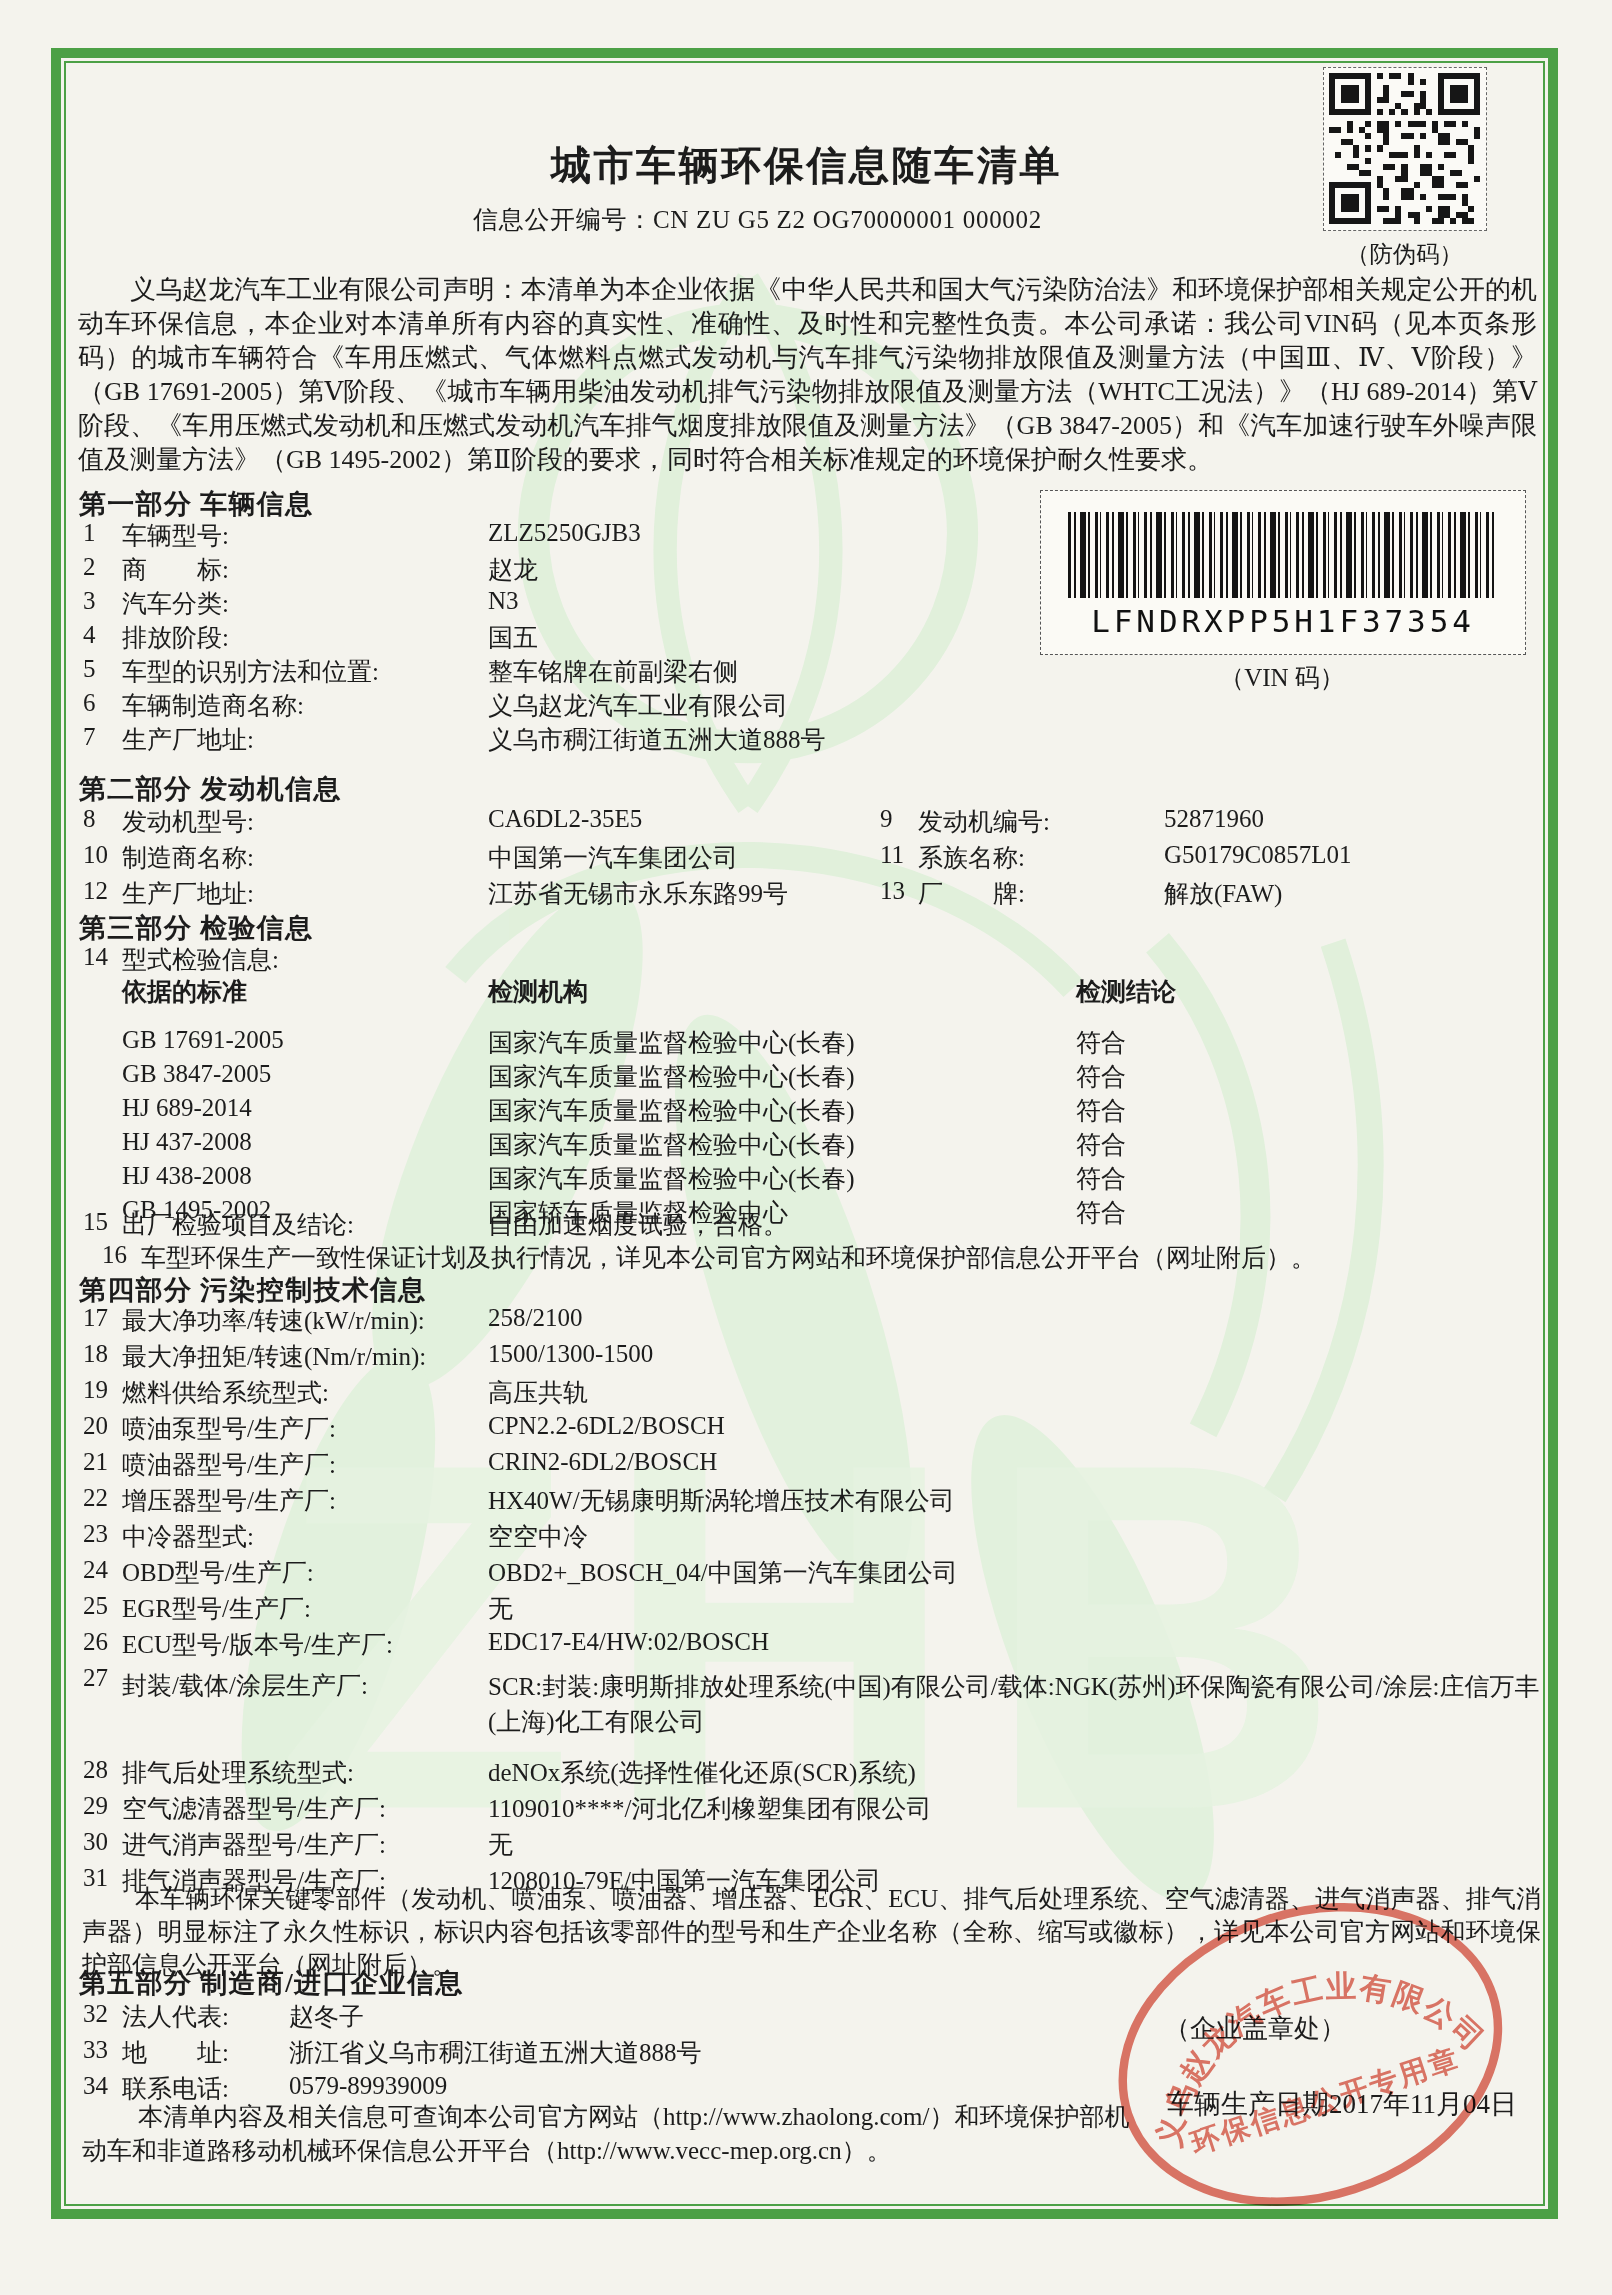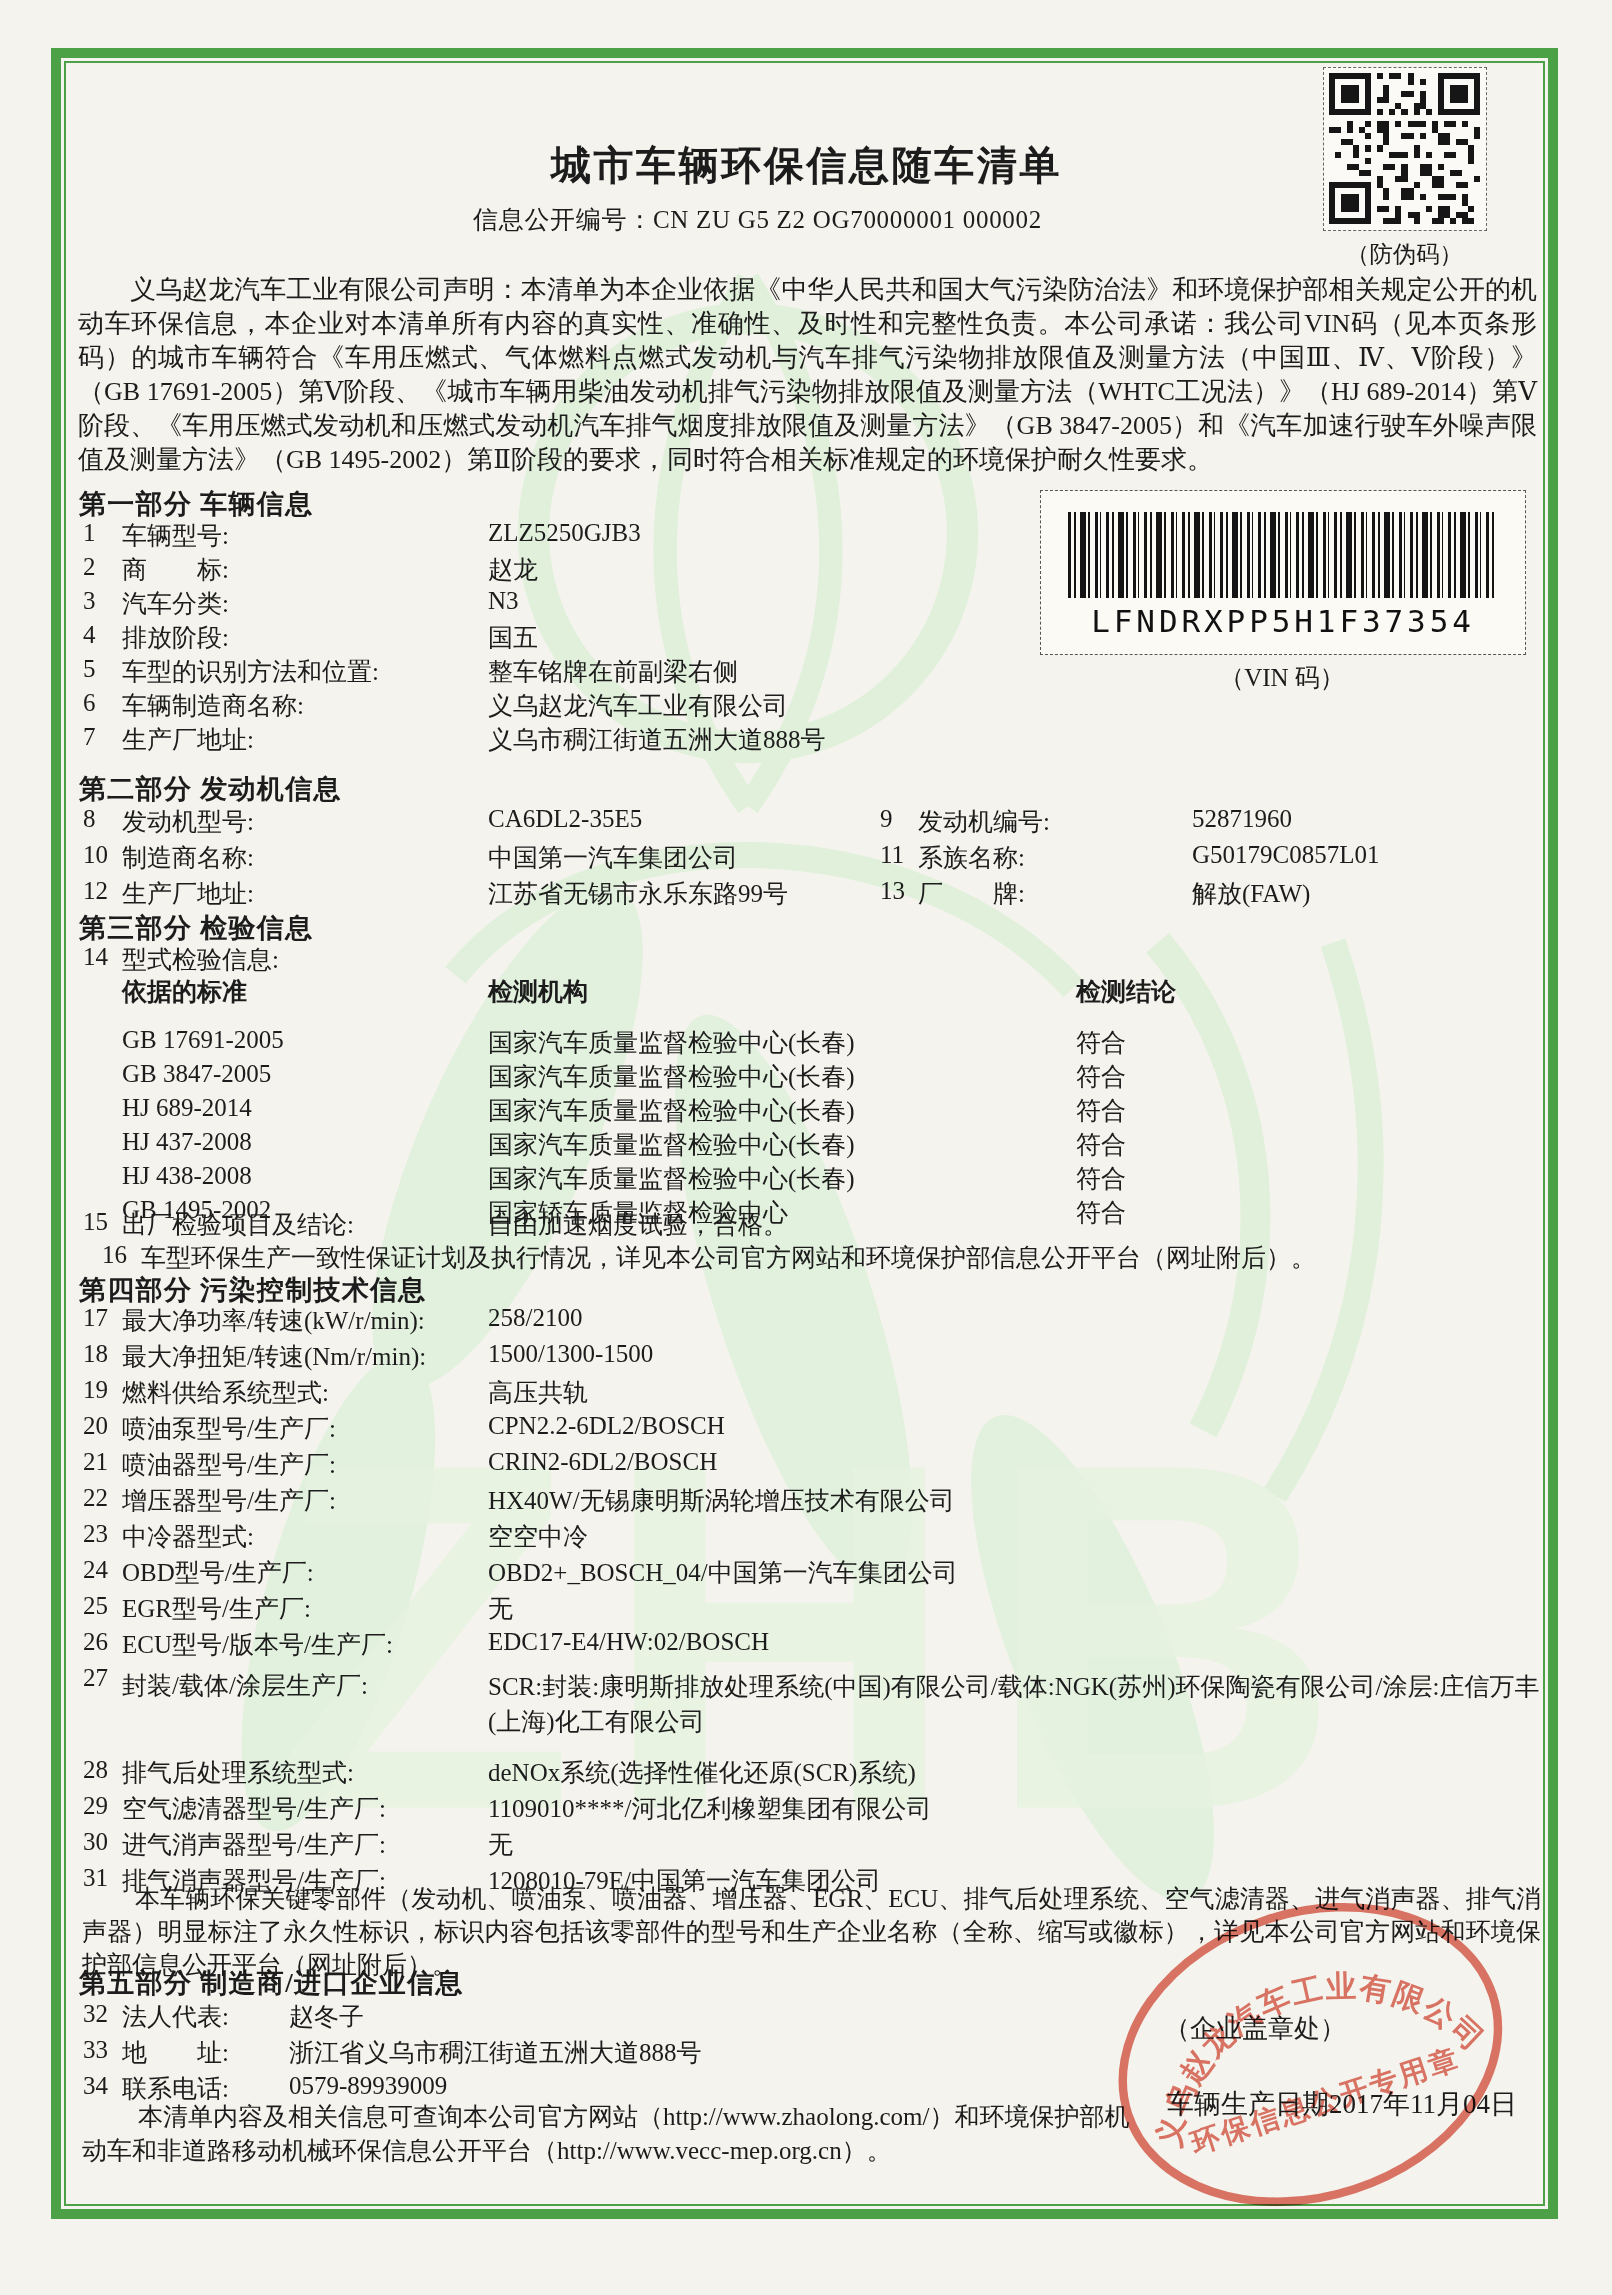--- a/index.html
+++ b/index.html
@@ -20,21 +20,21 @@
   .decl{position:absolute;left:78px;top:273px;width:1459px;font-size:26px;line-height:34px;
     text-align:justify;text-indent:52px;}
   .sec-title{position:absolute;left:79px;font-size:27px;font-weight:bold;letter-spacing:1.3px;}
   .rows{position:absolute;left:0;width:1613px;}
   .row{position:relative;height:34px;font-size:25px;}
   .row .no{position:absolute;left:83px;}
   .row .label{position:absolute;left:122px;white-space:pre;}
   .row .val{position:absolute;left:488px;white-space:pre;}
   .row .no2{position:absolute;left:880px;}
   .row .label2{position:absolute;left:918px;white-space:pre;}
-  .row .val2{position:absolute;left:1192px;white-space:pre;}
+  .row .val2{position:absolute;left:1164px;white-space:pre;}
   .row .val5{position:absolute;left:289px;white-space:pre;}
   .thead{font-weight:bold;}
   .col-std{position:absolute;left:122px;white-space:pre;}
   .col-org{position:absolute;left:488px;white-space:pre;}
   .col-res{position:absolute;left:1076px;white-space:pre;}
   .pkg-label{position:absolute;left:122px;top:1669px;font-size:25px;white-space:pre;}
   .pkg-val{position:absolute;left:488px;top:1669px;width:1060px;font-size:25px;line-height:35px;text-align:left;}
   .note{position:absolute;left:82px;top:1882px;width:1459px;font-size:25px;line-height:33px;text-align:justify;text-indent:53px;}
   .footer-text{position:absolute;left:82px;top:2100px;width:1053px;font-size:25px;line-height:34px;text-indent:56px;}
   .stamp-place{position:absolute;left:1164px;top:2011px;font-size:26px;}

